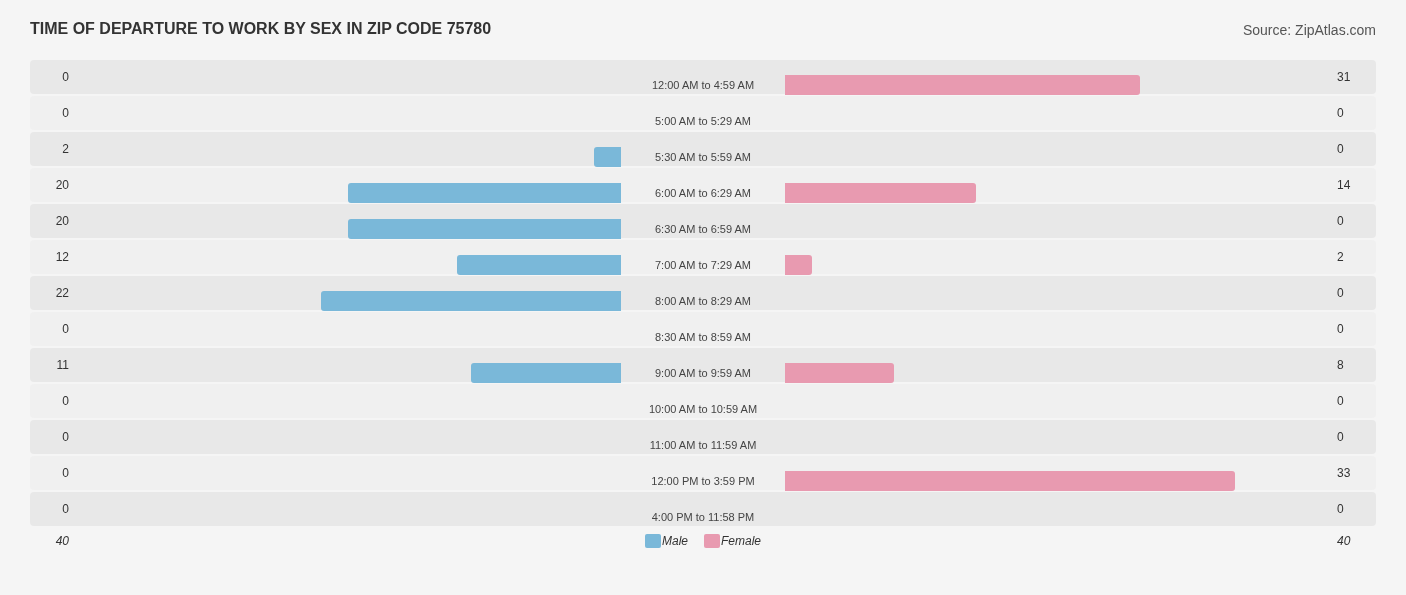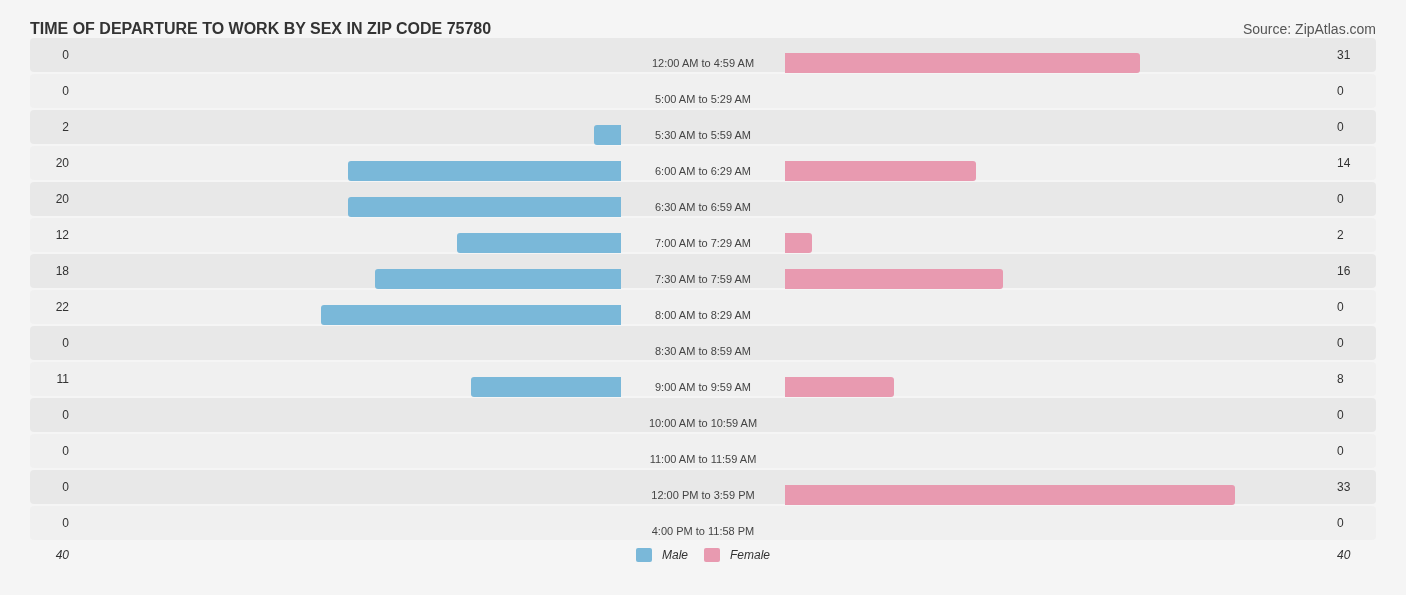--- a/index.html
+++ b/index.html
@@ -10,22 +10,22 @@
       min-height: 595px;
       padding: 20px 30px;
     }
     .chart-container {
       background: #f5f5f5;
       width: 100%;
     }
     .chart-header {
       display: flex;
       justify-content: space-between;
-      align-items: center;
-      margin-bottom: 0;
+      align-items: flex-end;
+      margin-bottom: 22px;
     }
     .chart-title {
       font-size: 16px;
       font-weight: bold;
       color: #333;
     }
     .chart-source {
       font-size: 14px;
       color: #555;
     }
@@ -141,21 +141,21 @@
       padding-left: 6px;
     }
     .legend {
       display: flex;
       align-items: center;
       gap: 16px;
     }
     .legend-item {
       display: flex;
       align-items: center;
-      gap: 10px;
+      gap: 1px;
       font-size: 12px;
       color: #333;
       justify-content: space-between;
     }
     .legend-box {
       width: 16px;
       height: 14px;
       border-radius: 2px;
     }
   </style>
@@ -252,35 +252,20 @@
         <div class="male-bar-container">
           <div class="male-bar" style="width: 30%;"></div>
         </div>
         <div class="label-center">7:00 AM to 7:29 AM</div>
         <div class="female-bar-container">
           <div class="female-bar" style="width: 5%;"></div>
         </div>
       </div>
     </div>
     <div class="right-value">2</div>
-  </div>
-      <div class="bar-row">
-    <div class="left-value">18</div>
-    <div class="bar-area">
-      <div class="bar-inner">
-        <div class="male-bar-container">
-          <div class="male-bar" style="width: 45%;"></div>
-        </div>
-        <div class="label-center">7:30 AM to 7:59 AM</div>
-        <div class="female-bar-container">
-          <div class="female-bar" style="width: 40%;"></div>
-        </div>
-      </div>
-    </div>
-    <div class="right-value">16</div>
   </div>
       <div class="bar-row">
     <div class="left-value">22</div>
     <div class="bar-area">
       <div class="bar-inner">
         <div class="male-bar-container">
           <div class="male-bar" style="width: 55.00000000000001%;"></div>
         </div>
         <div class="label-center">8:00 AM to 8:29 AM</div>
         <div class="female-bar-container">

